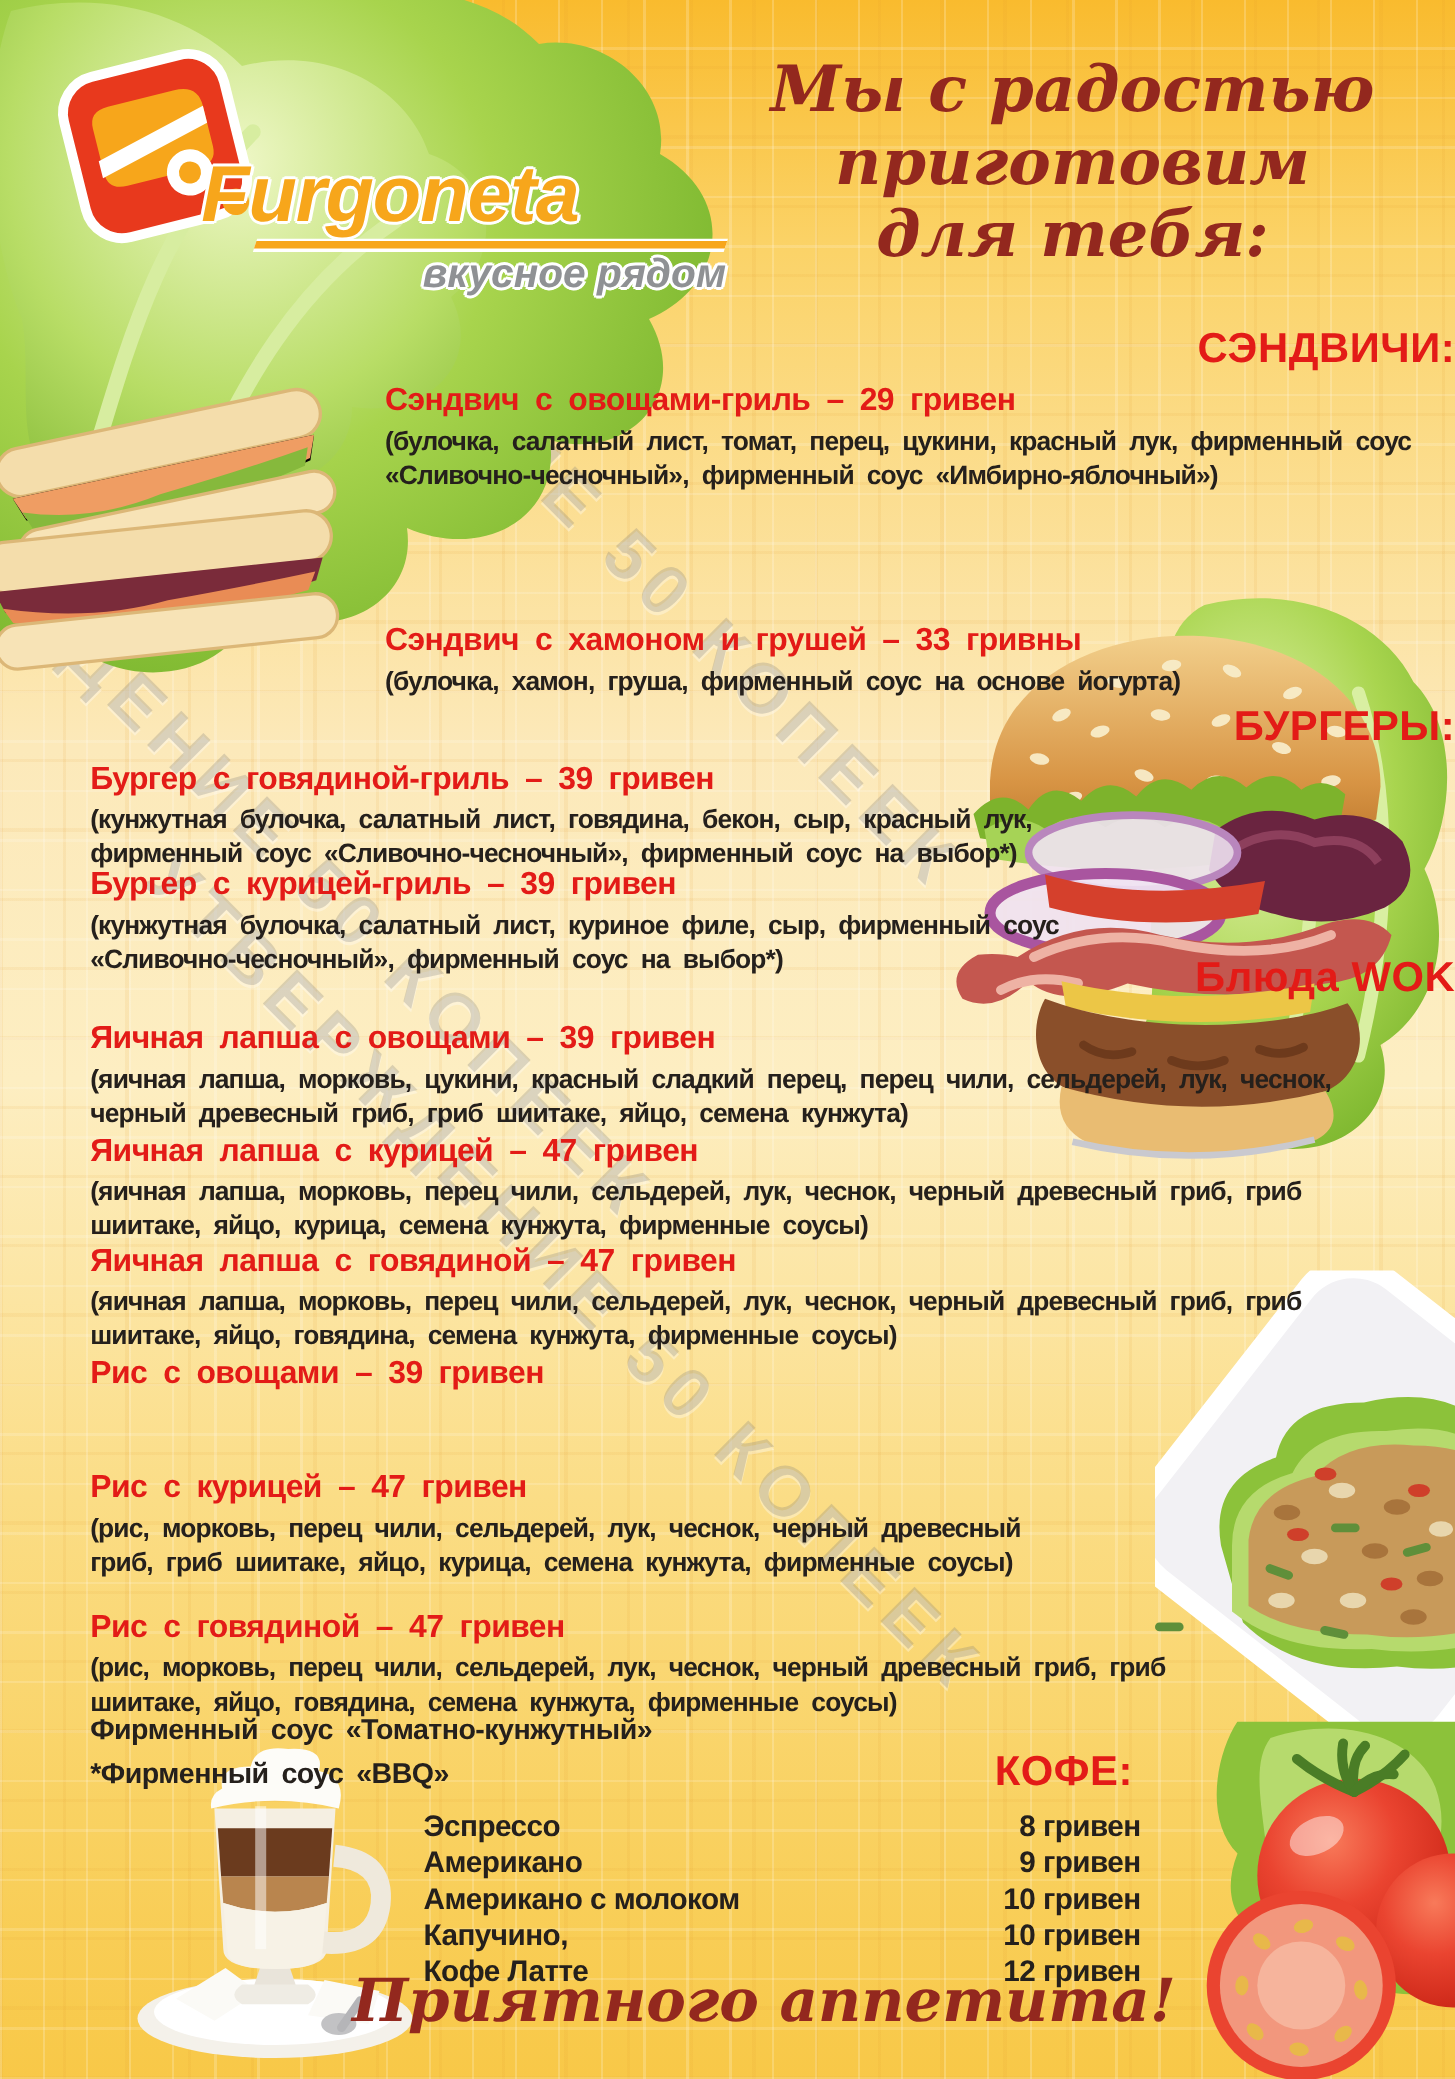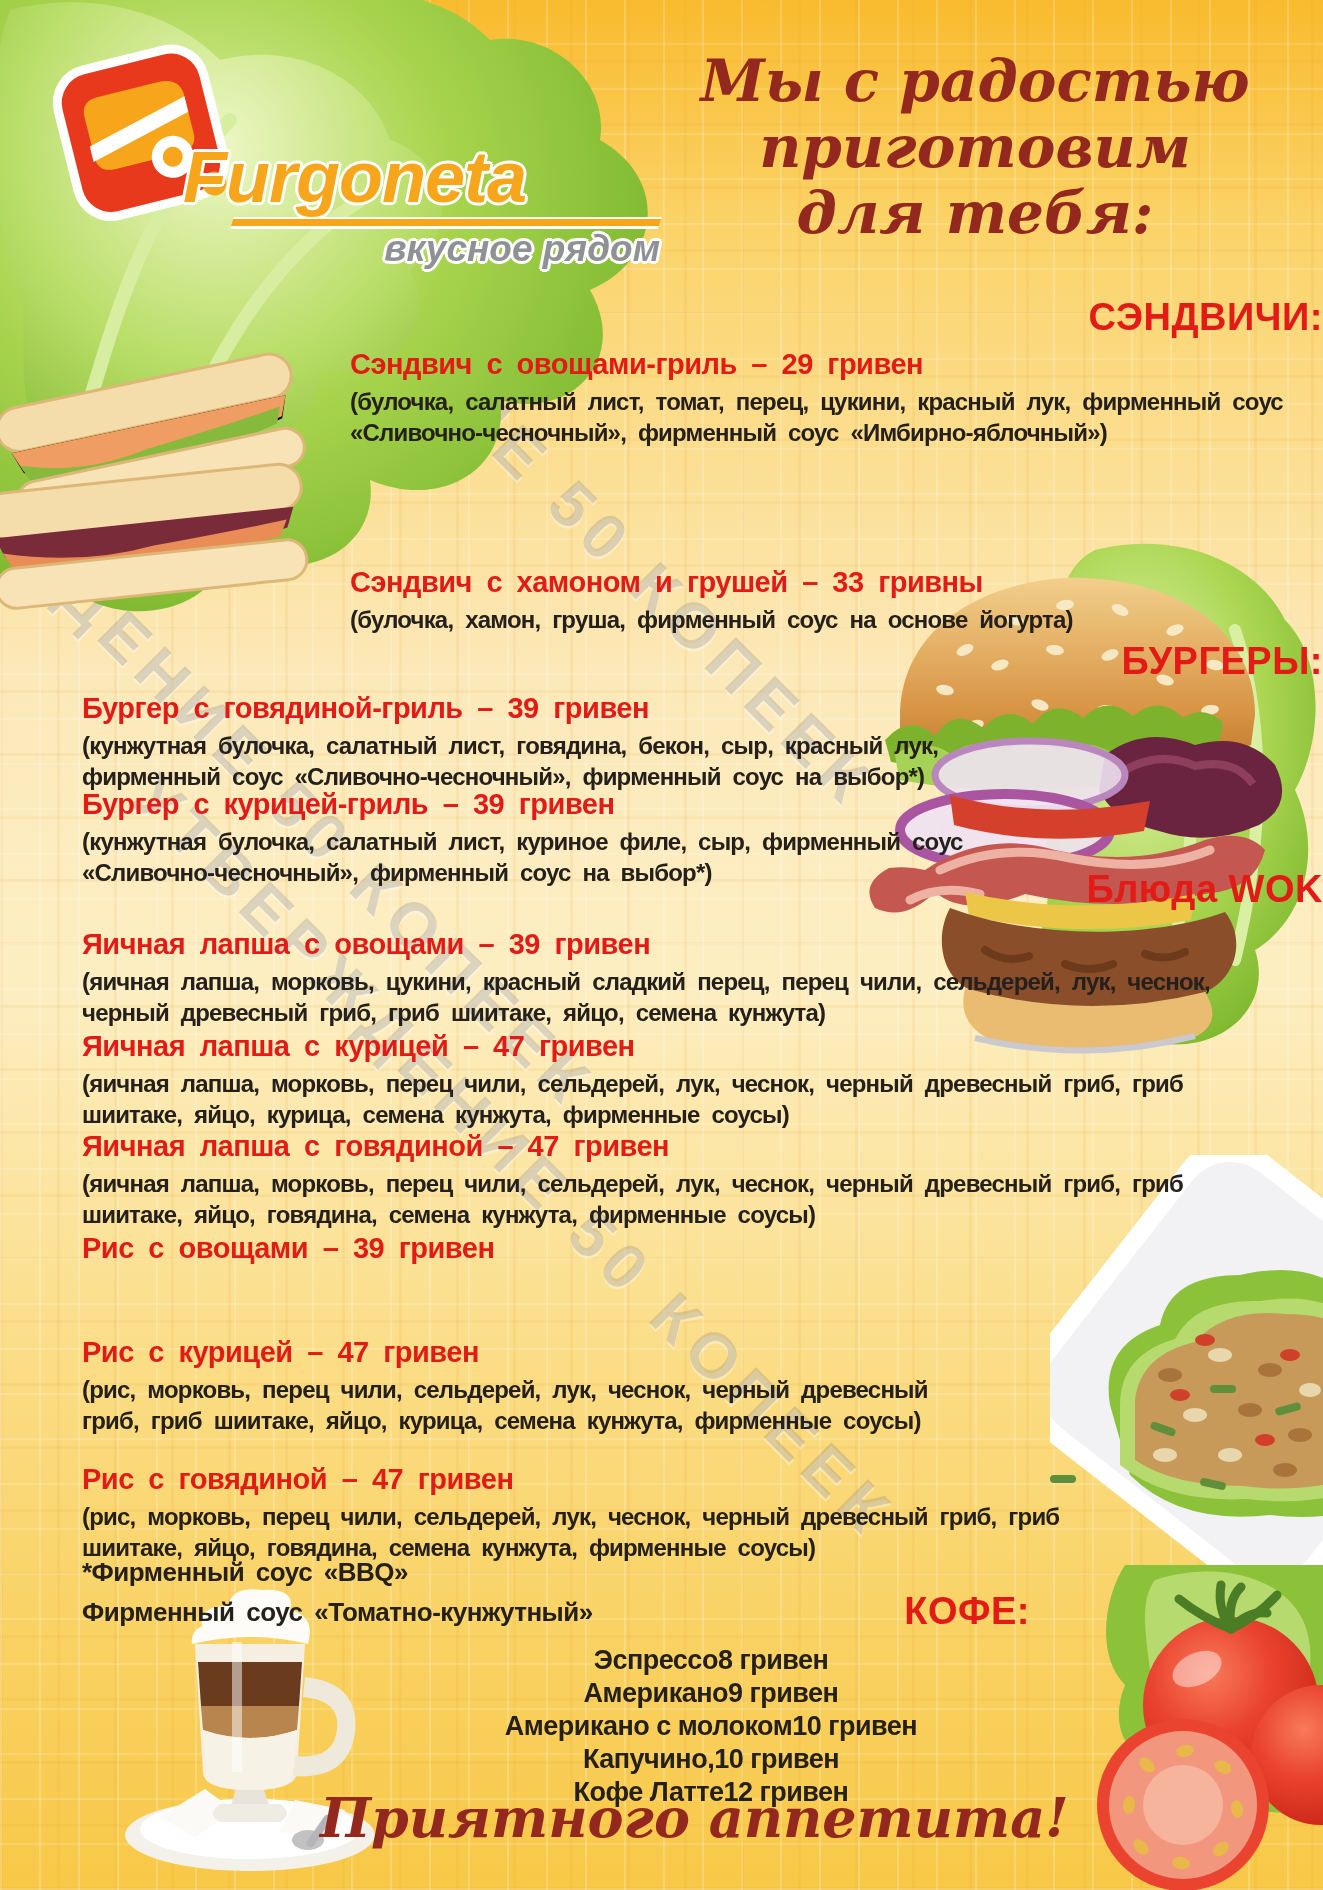--- a/index.html
+++ b/index.html
@@ -25,21 +25,21 @@
   }
   .headline{left:640px;top:48px;width:670px;font-size:58px;line-height:66px;}
   .closing{left:320px;top:1786px;width:680px;font-size:54px;white-space:nowrap;}
   .sec-title{
     left:0;width:1323px;text-align:right;font-weight:bold;font-size:38px;
     color:#e31b17;letter-spacing:.5px;
   }
   .item .item-title{font-weight:bold;font-size:29px;color:#e31b17;letter-spacing:-.5px;word-spacing:7px;}
   .item .item-desc{font-weight:bold;font-size:24px;color:#25201c;line-height:31px;letter-spacing:-.8px;word-spacing:6px;margin-top:5px;}
   .footnote{font-weight:bold;font-size:26px;color:#25201c;line-height:40px;letter-spacing:-.5px;word-spacing:5px;}
-  .coffee-row{left:385px;width:652px;display:flex;justify-content:center;
+  .coffee-row{left:385px;width:652px;display:flex;justify-content:space-between;
     font-weight:bold;font-size:27px;color:#25201c;letter-spacing:-.5px;}
   .brand-name{
     left:183px;top:136px;font-size:72px;font-weight:bold;font-style:italic;color:#f7a61b;
     letter-spacing:-1px;
     text-shadow:-3px 0 0 #fff,3px 0 0 #fff,0 -3px 0 #fff,0 3px 0 #fff,
                 -2px -2px 0 #fff,2px 2px 0 #fff,-2px 2px 0 #fff,2px -2px 0 #fff;
   }
   .brand-underline{left:232px;top:219px;width:428px;height:7px;background:#f7a61b;
     box-shadow:0 3px 0 #fff,0 -2px 0 #fff;transform:skewX(-18deg);}
   .brand-tagline{
@@ -357,22 +357,22 @@
   <div class="abs item" style="left:82px;top:1463px;width:1000px">
     <div class="item-title">
       <span>Рис с говядиной</span>
       <span>–</span>
       <span>47 гривен</span>
     </div>
     <div class="item-desc">(рис, морковь, перец чили, сельдерей, лук, чеснок, черный древесный гриб, гриб шиитаке, яйцо, говядина, семена кунжута, фирменные соусы)</div>
   </div>
 
   <div class="abs footnote" style="left:82px;top:1552px;width:700px">
+    <div>Фирменный соус «Томатно-кунжутный»</div>
     <div>*Фирменный соус «BBQ»</div>
-    <div>Фирменный соус «Томатно-кунжутный»</div>
   </div>
 
   <div class="abs sec-title" style="left:630px;width:400px;top:1590px">КОФЕ:</div>
 
   <div class="abs coffee-row" style="top:1645px">
     <span>Эспрессо</span>
     <span>8 гривен</span>
   </div>
   <div class="abs coffee-row" style="top:1678px">
     <span>Американо</span>

